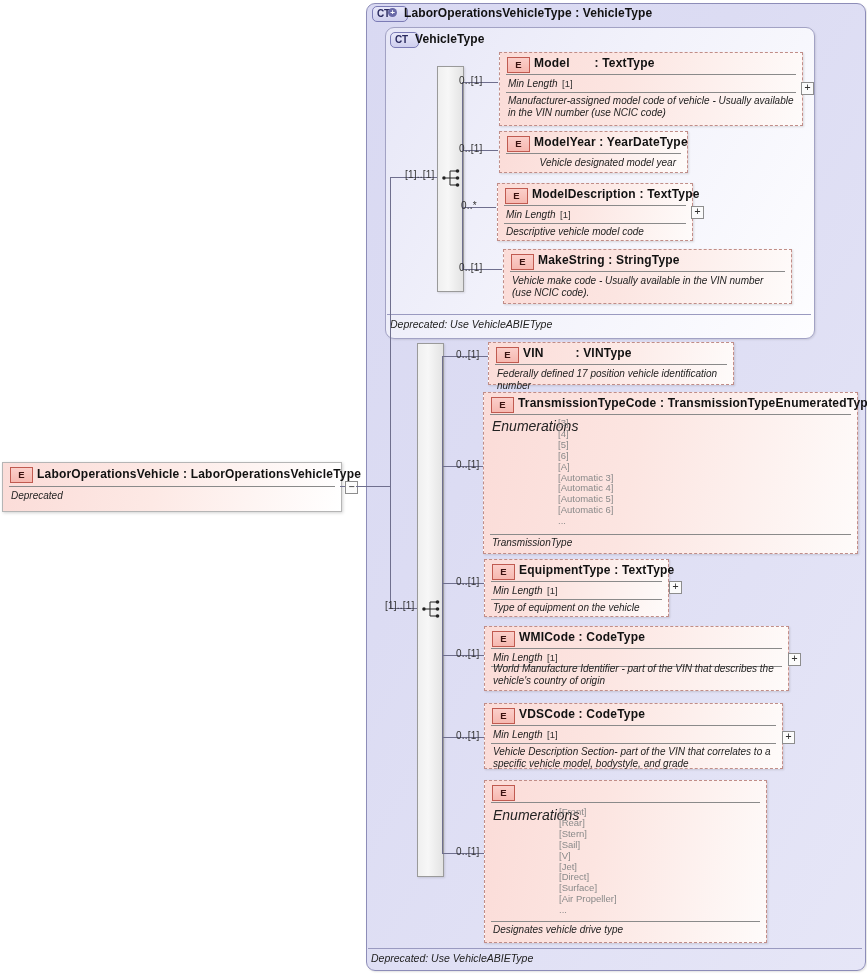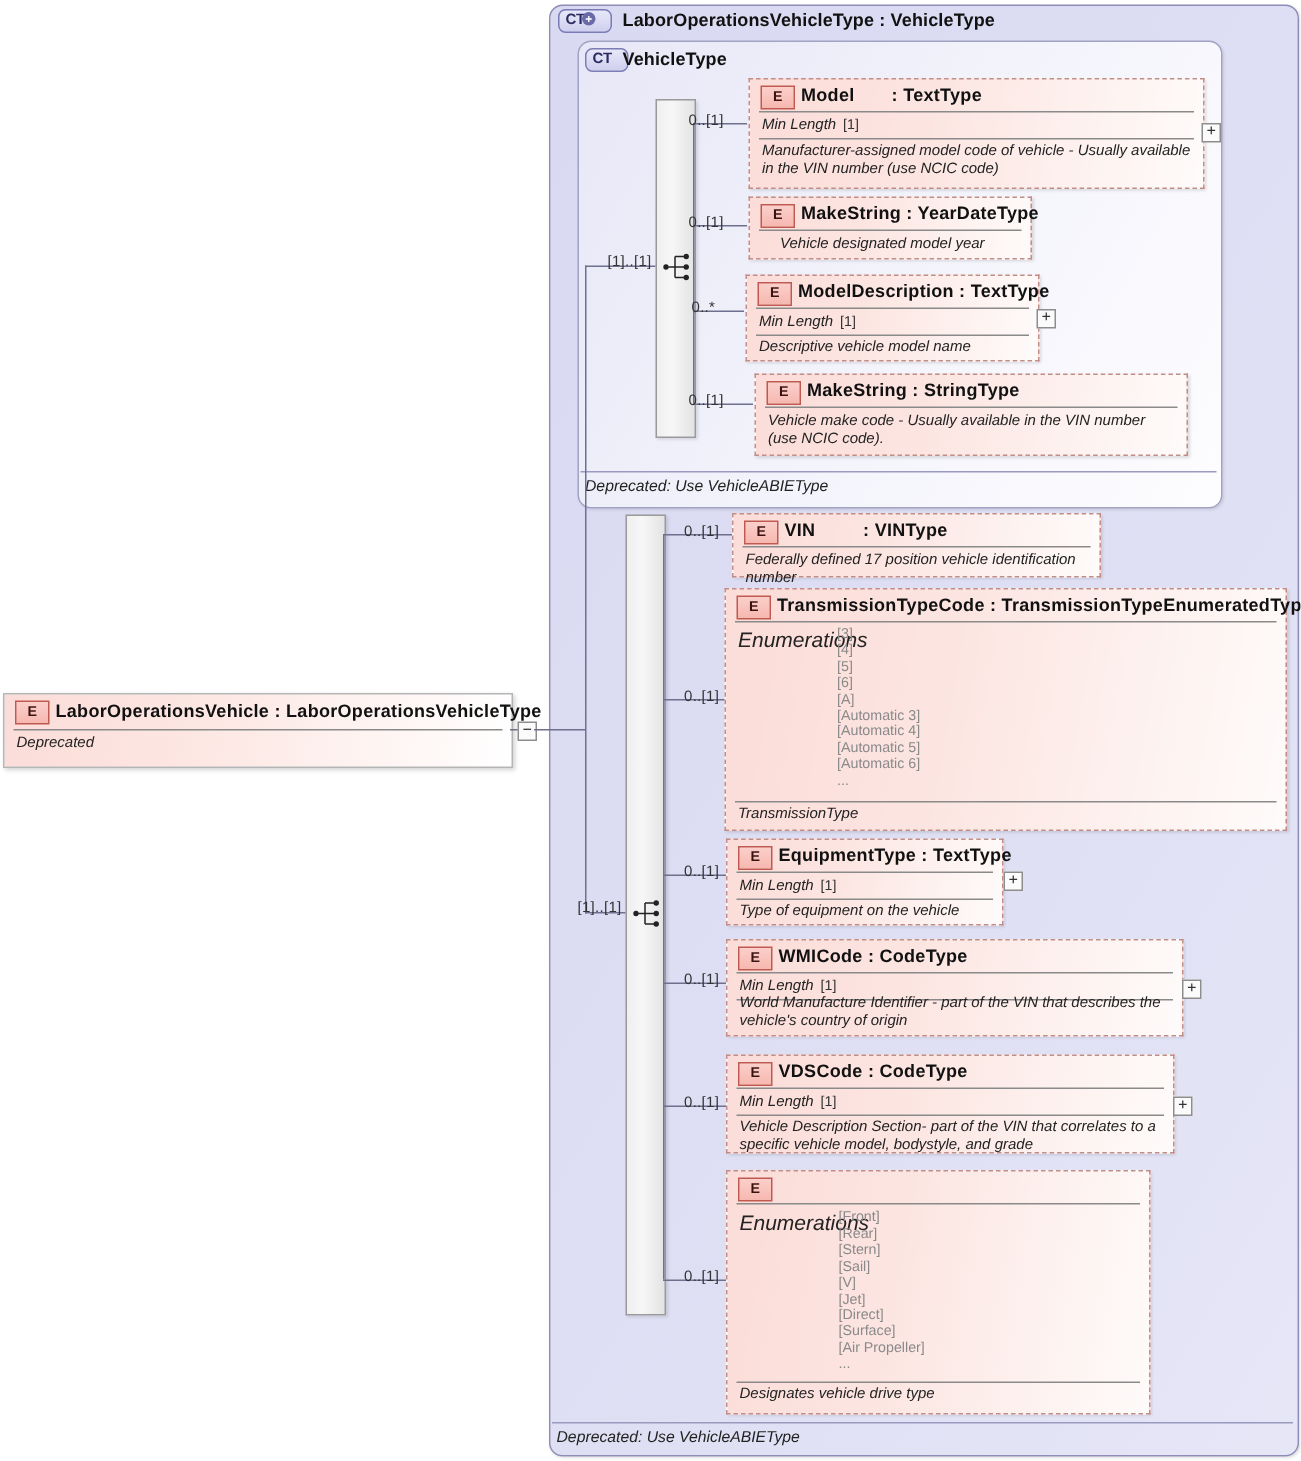--- a/index.html
+++ b/index.html
@@ -70,21 +70,21 @@
            background:linear-gradient(100deg,#fbdcd8 0%,#fde9e5 45%,#ffffff 100%);
            box-shadow:1px 1px 3px rgba(0,0,0,.18);}
 </style>
 </head>
 <body>
 
 <div class="ct-outer" style="left:366px;top:3px;width:498px;height:966px;"></div>
 
 <div class="ct-badge" style="left:372px;top:6px;width:26px;">CT</div>
 <div class="ct-plus" style="left:388px;top:8px;">+</div>
-<div class="ct-title" style="left:415px;top:6px;">LaborOperationsVehicleType : VehicleType</div>
+<div class="ct-title" style="left:404px;top:6px;">LaborOperationsVehicleType : VehicleType</div>
 
 <div class="ct-inner" style="left:385px;top:27px;width:428px;height:310px;"></div>
 <div class="ct-badge" style="left:390px;top:32px;width:19px;">CT</div>
 <div class="ct-title" style="left:415px;top:32px;">VehicleType</div>
 <div class="foot-rule" style="left:387px;top:314px;width:424px;"></div>
 <div class="deprecated-foot" style="left:390px;top:318px;">Deprecated: Use VehicleABIEType</div>
 
 <div class="foot-rule" style="left:368px;top:948px;width:494px;"></div>
 <div class="deprecated-foot" style="left:371px;top:952px;">Deprecated: Use VehicleABIEType</div>
 
@@ -135,37 +135,37 @@
   <div class="facet-val" style="left:62px;top:25px;">[1]</div>
   <div class="rule" style="top:39px;"></div>
   <div class="desc" style="left:8px;top:42px;width:287px;">Manufacturer-assigned model code of vehicle - Usually available in the VIN number (use NCIC code)</div>
 </div>
 <div class="mult" style="left:459px;top:75px;">0..[1]</div>
 <div class="box-btn" style="left:801px;top:82px;">+</div>
 
 <div class="ebox dashed" style="left:499px;top:131px;width:187px;height:40px;">
   <div class="hdr">
     <span class="e-icon">E</span>
-    <span class="e-name">MakeString : YearDateType</span>
-  </div>
-  <div class="rule" style="top:21px;"></div>
-  <div class="desc" style="left:20px;top:25px;width:172px;">Vehicle designated model year</div>
+    <span class="e-name">ModelYear : YearDateType</span>
+  </div>
+  <div class="rule" style="top:21px;"></div>
+  <div class="desc" style="left:4px;top:25px;width:172px;text-align:right;">Vehicle designated model year</div>
 </div>
 <div class="mult" style="left:459px;top:143px;">0..[1]</div>
 
 <div class="ebox dashed" style="left:497px;top:183px;width:194px;height:56px;">
   <div class="hdr">
     <span class="e-icon">E</span>
     <span class="e-name">ModelDescription : TextType</span>
   </div>
   <div class="rule" style="top:21px;"></div>
   <div class="facet" style="left:8px;top:25px;">Min Length</div>
   <div class="facet-val" style="left:62px;top:25px;">[1]</div>
   <div class="rule" style="top:39px;"></div>
-  <div class="desc" style="left:8px;top:42px;width:180px;">Descriptive vehicle model name</div>
+  <div class="desc" style="left:8px;top:42px;width:180px;">Descriptive vehicle model code</div>
 </div>
 <div class="mult" style="left:461px;top:200px;">0..*</div>
 <div class="box-btn" style="left:691px;top:206px;">+</div>
 
 <div class="ebox dashed" style="left:503px;top:249px;width:287px;height:53px;">
   <div class="hdr">
     <span class="e-icon">E</span>
     <span class="e-name">MakeString : StringType</span>
   </div>
   <div class="rule" style="top:21px;"></div>

